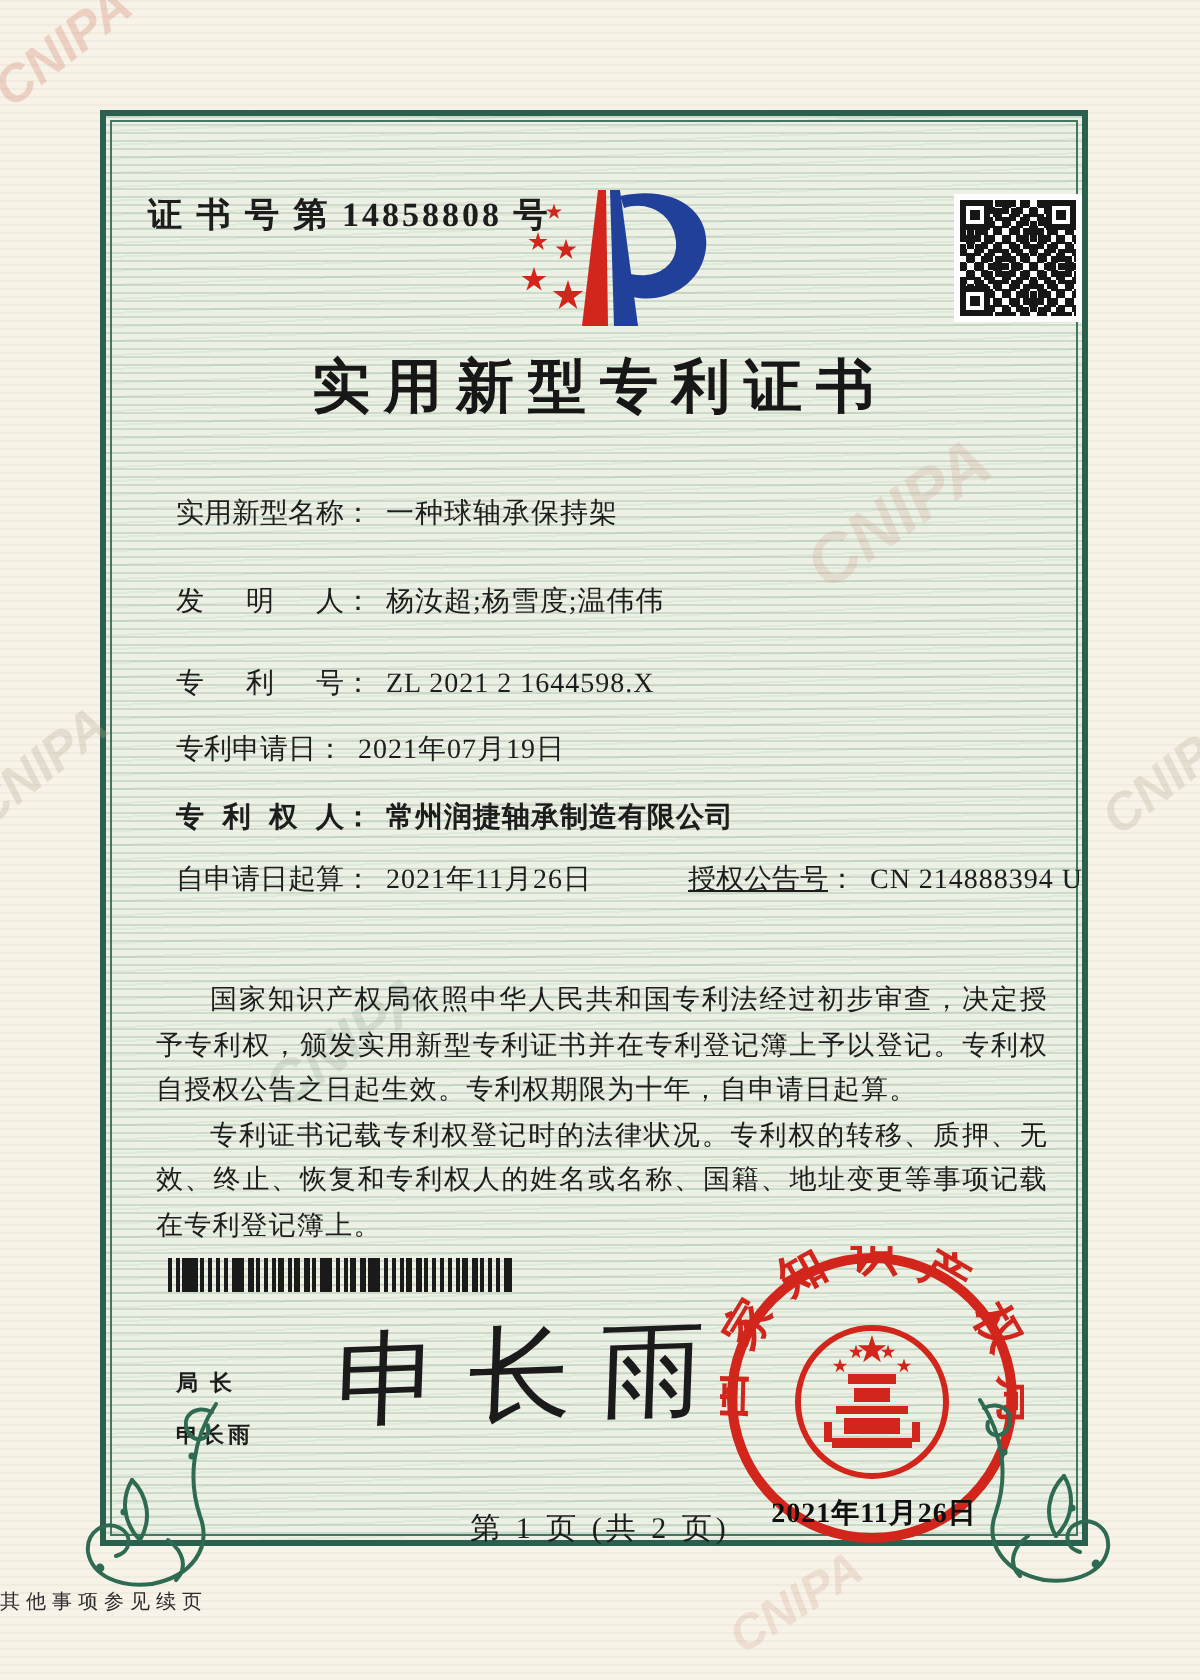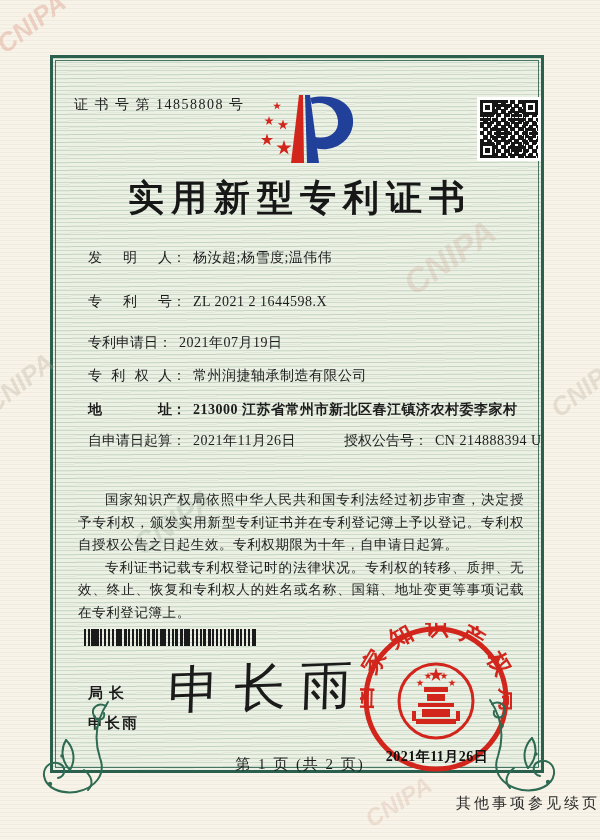--- a/index.html
+++ b/index.html
@@ -15,71 +15,71 @@
     position:absolute; left:50px; top:55px; width:494px; height:718px;
     border:3px solid #2a604d;
     background:#edf1e5;
     background-image:
       repeating-linear-gradient(180deg, rgba(120,160,128,.28) 0 1px, transparent 1px 4px),
       repeating-linear-gradient(178deg, rgba(120,160,128,.10) 0 1px, transparent 1px 7px);
   }
   .frame-inner{ position:absolute; inset:2px; border:1px solid rgba(42,96,77,.85); }
   .wm{ position:absolute; font-family:"Liberation Sans","DejaVu Sans",sans-serif;
        font-weight:bold; font-style:italic; pointer-events:none; white-space:nowrap; }
-  .cert-no{ position:absolute; left:74px; top:96px; font-size:14px; letter-spacing:1.5px; }
+  .cert-no{ position:absolute; left:74px; top:96px; font-size:17px; letter-spacing:1.5px;font-weight:bold; }
   .logo{ position:absolute; left:246px; top:90px; width:112px; height:80px; }
   
   .qr{ position:absolute; left:477px; top:97px; width:64px; height:64px; background:#fff; padding:3px; }
   .qr-cells{ position:relative; width:58px; height:58px;
     background:
       repeating-conic-gradient(#161616 0% 25%, transparent 0% 50%) 0 0 / 7px 7px,
       repeating-conic-gradient(#161616 0% 25%, transparent 0% 50%) 3px 4px / 9px 9px;
     background-color:#fff; }
   .finder{ position:absolute; width:15px; height:15px; border:3px solid #161616; background:#fff; }
   .finder::after{ content:""; position:absolute; left:2px; top:2px; width:5px; height:5px; background:#161616; }
   .f-tl{ left:0; top:0; } .f-tr{ right:0; top:0; } .f-bl{ left:0; bottom:0; }
   .title{ position:absolute; left:0; right:0; top:174px; text-align:center;
-          font-size:36px; font-weight:bold; letter-spacing:7px; color:#171717; }
+          font-size:29px; font-weight:bold; letter-spacing:7px; color:#171717; }
   
   .fields{ position:absolute; left:88px; top:247px; width:450px; font-size:14px; }
   .frow{ height:21px; line-height:21px; white-space:nowrap; }
   .frow:nth-child(1){ margin-bottom:23px; }
   .frow:nth-child(2){ margin-bottom:12px; }
   .frow:nth-child(3){ margin-bottom:12px;margin-top:20px; }
   .frow:nth-child(4){ margin-bottom:13px; }
   .frow:nth-child(5){ margin-bottom:10px;font-weight:bold; }
   .frow:nth-child(6){ margin-bottom:12px; }
   .flabel{ display:inline-block; vertical-align:top; }
   .spread .flabel{ width:84px; text-align:justify; text-align-last:justify; }
   .fvalue{ margin-left:7px; letter-spacing:.5px; }
-  .g2{ margin-left:48px; }
+  .g2{ margin-left:48px;text-decoration:underline; }
   
   .body-text{ position:absolute; left:78px; top:489px; width:446px;
     font-size:13.5px; line-height:22.5px; text-align:justify; letter-spacing:.6px; }
   .body-text p{ text-indent:2em; }
   
   .barcode{ position:absolute; left:84px; top:629px; width:172px; height:17px;
     background:
       repeating-linear-gradient(90deg,#1a1a1a 0 2px, transparent 2px 4px),
       repeating-linear-gradient(90deg,#1a1a1a 0 1px, transparent 1px 7px),
       repeating-linear-gradient(90deg, transparent 0 9px, #1a1a1a 9px 12px, transparent 12px 23px);
   }
   .officer{ position:absolute; left:88px; top:684px;
-    font-family:"Liberation Sans","DejaVu Sans",sans-serif; font-size:15px; font-weight:600; }
+    font-family:"Liberation Sans","DejaVu Sans",sans-serif; font-size:11px; font-weight:600; }
   .officer .o-title{ letter-spacing:6px; }
   .officer .o-name{ margin-top:11px; letter-spacing:2px; }
   .signature{ position:absolute; left:168px; top:653px; font-size:52px; letter-spacing:14px;
     color:#1b1b1b; transform:rotate(-2deg) skewX(-4deg); font-weight:500; white-space:nowrap; }
   .seal{ position:absolute; left:360px; top:623px; width:152px; height:152px; }
   .seal-date{ position:absolute; left:361px; top:748px; width:152px; text-align:center;
     font-size:14px; letter-spacing:.5px; color:#101010; font-weight:600; }
   .footer-page{ position:absolute; left:0; right:0; top:755px; text-align:center;
     font-size:15px; letter-spacing:2px; }
-  .continuation{ position:absolute; left:0; right:0; top:794px; text-align:right;
-    font-size:15px; letter-spacing:3px; color:#2b2b2b;padding-left:20px; }
+  .continuation{ position:absolute; left:0; right:0; top:794px; text-align:left;
+    font-size:10px; letter-spacing:3px; color:#2b2b2b; }
   .ornament{ position:absolute; width:80px; height:95px; }
   .orn-left{ left:36px; top:700px; }
   .orn-right{ left:482px; top:698px; transform:scaleX(-1); }
 </style>
 </head>
 <body>
 
 <div class="page">
 
   <div class="frame">
@@ -117,34 +117,34 @@
     <div class="qr-cells">
       <div class="finder f-tl"></div>
       <div class="finder f-tr"></div>
       <div class="finder f-bl"></div>
     </div>
   </div>
 
   <div class="title">实用新型专利证书</div>
 
   <div class="fields">
+    <div class="frow">
+      <span class="flabel">实用新型名称</span><span>：</span><span class="fvalue">一种球轴承保持架</span>
+    </div>
     <div class="frow spread">
       <span class="flabel">发明人</span><span>：</span><span class="fvalue">杨汝超;杨雪度;温伟伟</span>
     </div>
     <div class="frow spread">
       <span class="flabel">专利号</span><span>：</span><span class="fvalue">ZL 2021 2 1644598.X</span>
     </div>
     <div class="frow">
       <span class="flabel">专利申请日</span><span>：</span><span class="fvalue">2021年07月19日</span>
     </div>
     <div class="frow spread">
       <span class="flabel">专利权人</span><span>：</span><span class="fvalue">常州润捷轴承制造有限公司</span>
-    </div>
-    <div class="frow spread">
-      <span class="flabel">地址</span><span>：</span><span class="fvalue">213000 江苏省常州市新北区春江镇济农村委李家村</span>
     </div>
     <div class="frow">
       <span class="flabel">自申请日起算</span><span>：</span><span class="fvalue">2021年11月26日</span><span class="flabel g2">授权公告号</span><span>：</span><span class="fvalue">CN 214888394 U</span>
     </div>
   </div>
 
   <div class="body-text">
     <p>国家知识产权局依照中华人民共和国专利法经过初步审查，决定授予专利权，颁发实用新型专利证书并在专利登记簿上予以登记。专利权自授权公告之日起生效。专利权期限为十年，自申请日起算。</p>
     <p>专利证书记载专利权登记时的法律状况。专利权的转移、质押、无效、终止、恢复和专利权人的姓名或名称、国籍、地址变更等事项记载在专利登记簿上。</p>
   </div>

